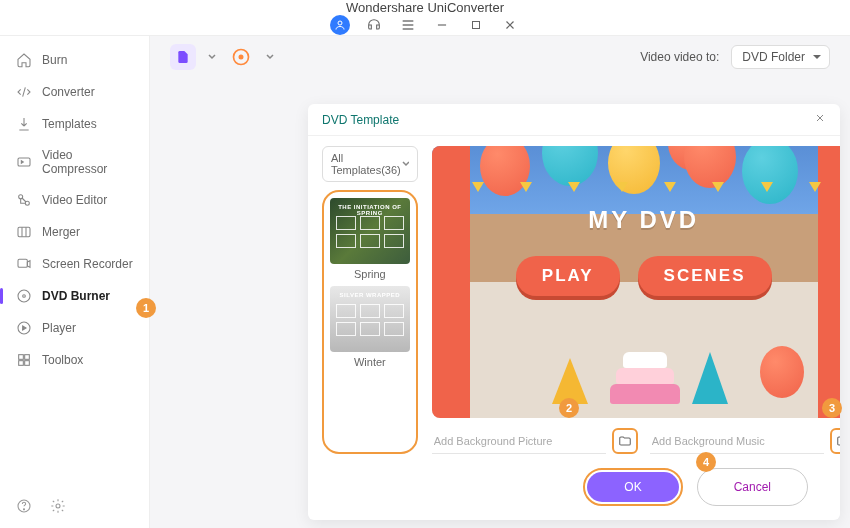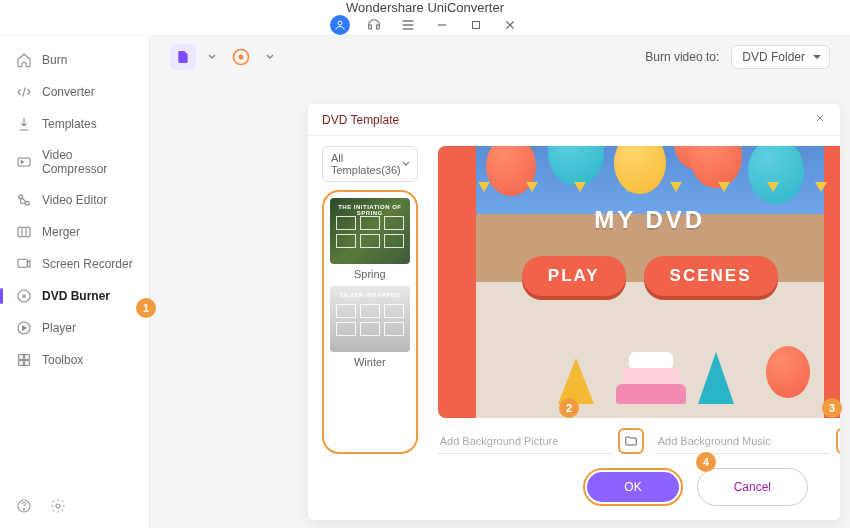--- a/index.html
+++ b/index.html
@@ -28,23 +28,23 @@
 .topbar { height: 42px; display: flex; align-items: center; padding: 0 20px; gap: 12px; }
 .topbar .tabicon { width: 26px; height: 26px; border-radius: 6px; display:flex; align-items:center; justify-content:center; }
 .tabicon.purple { background:#ede7ff; color:#7c4dff; }
 .tabicon.orange { color:#ff8a3d; }
 .burnlabel { margin-left:auto; font-size:12px; color:#555; }
 .burnselect { border:1px solid #ddd; border-radius:6px; font-size:12px; padding:4px 24px 4px 10px; color:#555; background:#fff; position:relative; }
 .burnselect::after { content:""; position:absolute; right:8px; top:50%; width:0; height:0; border-left:4px solid transparent; border-right:4px solid transparent; border-top:4px solid #666; transform:translateY(-50%);}
 
 
 .modal { position: absolute; left: 158px; top: 68px; right: 10px; bottom: 8px; background: #fff; border-radius: 6px; box-shadow: 0 4px 16px rgba(0,0,0,.08); display:flex; flex-direction:column; }
-.modal-header { display:flex; align-items:center; padding:8px 14px; font-size:12px; color:#7f1d1d; border-bottom:1px solid #f0f0f0;}
+.modal-header { display:flex; align-items:center; padding:8px 14px; font-size:12px; color:#0f766e; border-bottom:1px solid #f0f0f0;}
 .modal-header .close { margin-left:auto; cursor:pointer; color:#888;}
-.modal-body { flex:1; display:flex; gap:20px; padding:10px 14px 0 14px; overflow:hidden;}
+.modal-body { flex:1; display:flex; gap:14px; padding:10px 14px 0 14px; overflow:hidden;}
 .tplcol { width: 144px; display:flex; flex-direction:column; }
 .tplselect { border:1px solid #ddd; border-radius:6px; padding:5px 8px; font-size:11px; color:#666; display:flex; justify-content:space-between; align-items:center; margin-bottom:8px; cursor:pointer;}
 .tpllist { flex:1; border:2px solid #f19a3e; border-radius:17px; padding:6px 6px 2px; overflow:hidden;}
 .tplitem { text-align:center; font-size:11px; color:#666; margin-bottom:6px;}
 .tplthumb { width:100%; height:66px; border-radius:4px; background:#ccc; position:relative; overflow:hidden; margin-bottom:4px;}
 .thumbgrid { position:absolute; left:50%; top:52%; transform:translate(-50%,-50%); display:grid; grid-template-columns:repeat(3,20px); grid-template-rows:repeat(2,14px); gap:4px;}
 .thumbgrid span { border:1px solid rgba(255,255,255,.85); }
 .thumbtitle { position:absolute; top:6px; left:0; right:0; text-align:center; font-size:6px; letter-spacing:.5px; color:#fff; font-weight:600;}
 
 .previewcol { flex:1; display:flex; flex-direction:column; }
@@ -241,21 +241,21 @@
         </svg>
       <div class="tabicon orange">
           <svg width="20" height="20" viewBox="0 0 24 24" fill="none" stroke="currentColor" stroke-width="2">
             <circle cx="12" cy="12" r="9"></circle>
             <circle cx="12" cy="12" r="2" fill="currentColor"></circle>
           </svg>
         </div>
       <svg width="8" height="8">
           <path d="M1 2l3 3 3-3" fill="none" stroke="#888" stroke-width="1.5"></path>
         </svg>
-      <div class="burnlabel">Burn video to:</div>
+      <div class="burnlabel">Video video to:</div>
       <div class="burnselect">DVD Folder</div>
     </div>
 
     <div class="modal">
       <div class="modal-header">
         <span>DVD Template</span>
         <span class="close"><svg width="12" height="12" viewBox="0 0 24 24" stroke="currentColor" stroke-width="2">
               <line x1="6" y1="6" x2="18" y2="18"></line>
               <line x1="18" y1="6" x2="6" y2="18"></line>
             </svg></span>

